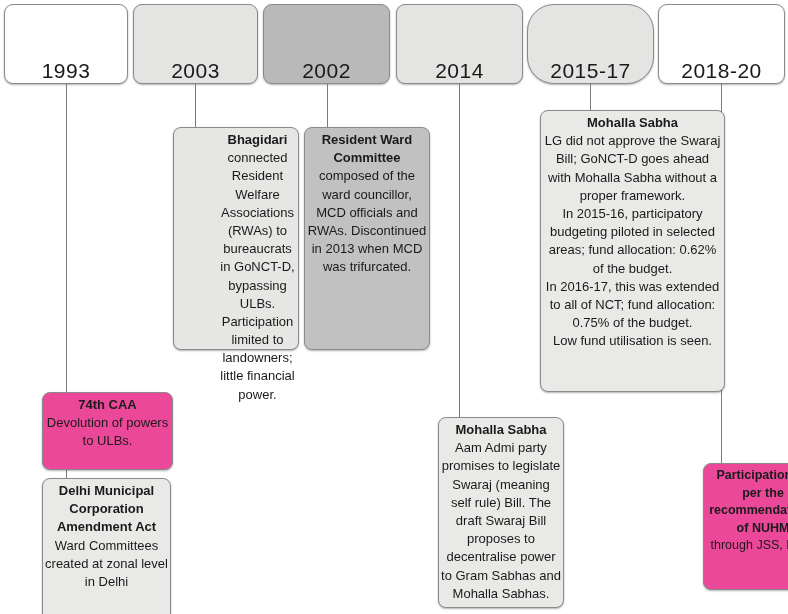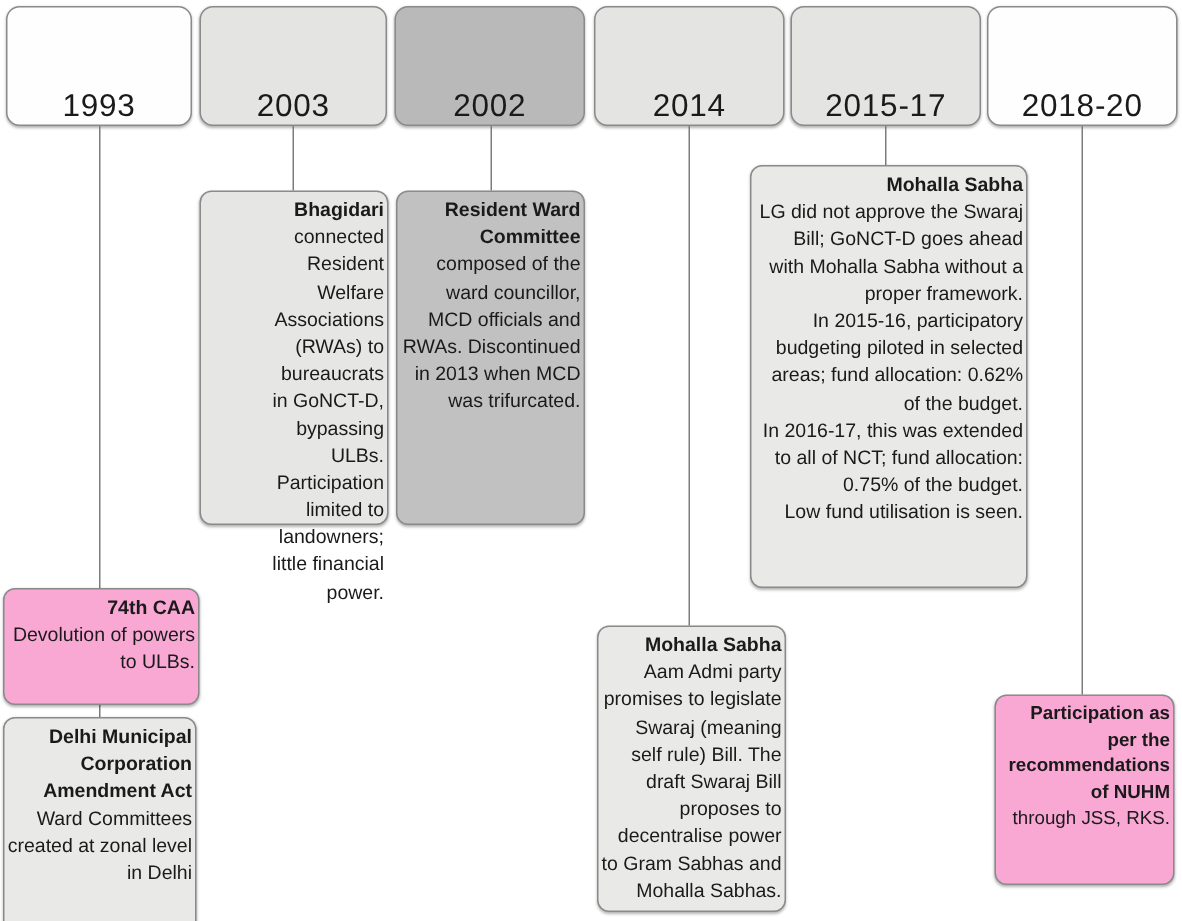--- a/index.html
+++ b/index.html
@@ -37,28 +37,29 @@
     position: absolute;
     width: 1px;
     background: #7c7c7c;
   }
   .card {
     position: absolute;
     box-sizing: border-box;
     border: 1px solid #8a8a8a;
     border-radius: 8px;
     padding: 3px 2px;
-    text-align: right;
+    text-align: center;
     font-size: 13px;
     line-height: 1.4;
     box-shadow: 0 1px 2px rgba(0,0,0,0.30);
+    margin-left: 40px;
   }
   .card .hd { font-weight: bold; }
   .card .bd { white-space: pre-line; }
-  .bg-white  { background: #f9a8d4; }
+  .bg-white  { background: #ec4899; }
   .bg-light  { background: #e9e9e7; }
   .bg-light2 { background: #e6e6e4; padding-left: 45px; }
   .bg-dark   { background: #c1c1c1; }
   .card-sm { font-size: 12.5px; }
 </style>
 </head>
 <body>
 
 <div class="canvas">
 
@@ -67,21 +68,21 @@
     </div>
   <div class="yearbox tone-light" style="left:133px; width:125px;">
       <span>2003</span>
     </div>
   <div class="yearbox tone-dark" style="left:263px; width:127px;">
       <span>2002</span>
     </div>
   <div class="yearbox tone-light" style="left:396px; width:127px;">
       <span>2014</span>
     </div>
-  <div class="yearbox tone-light" style="left:527px; width:127px;">
+  <div class="yearbox tone-light" style="left:527px; width:127px;border-radius:27px;">
       <span>2015-17</span>
     </div>
   <div class="yearbox tone-white" style="left:658px; width:127px;">
       <span>2018-20</span>
     </div>
 
   <div class="vline" style="left:66px;  top:84px; height:308px;"></div>
   <div class="vline" style="left:66px;  top:470px; height:8px;"></div>
   <div class="vline" style="left:195px; top:84px; height:43px;"></div>
   <div class="vline" style="left:327px; top:84px; height:43px;"></div>

